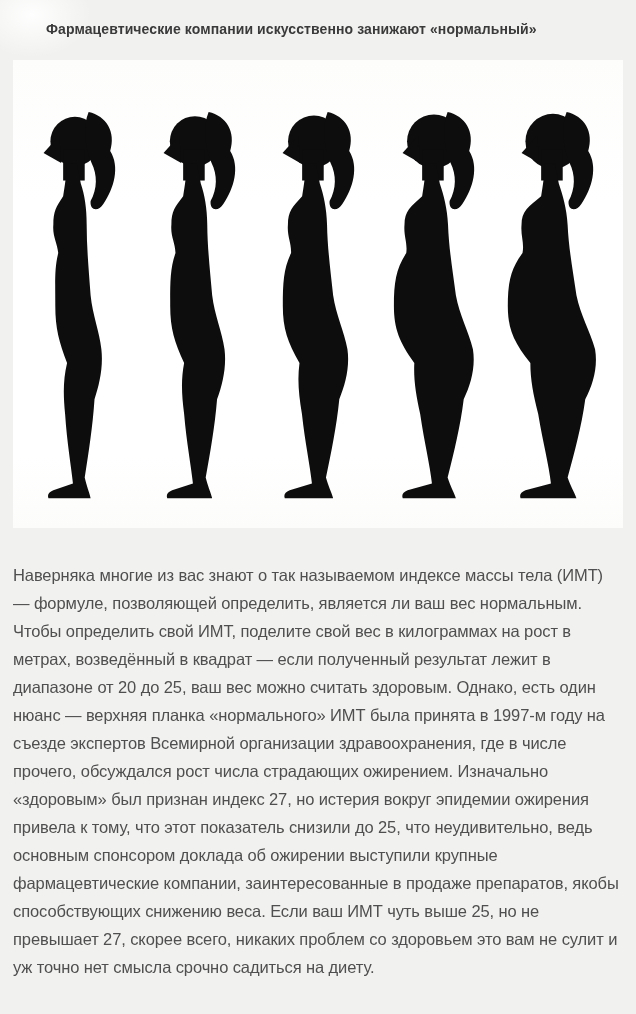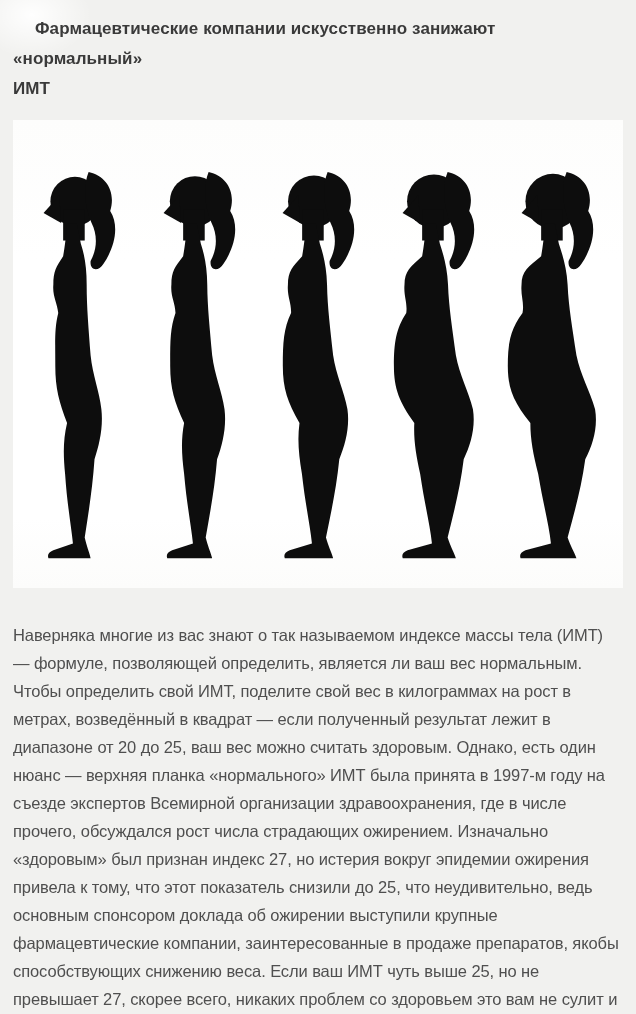--- a/index.html
+++ b/index.html
@@ -16,22 +16,22 @@
     content: "";
     position: absolute;
     top: -28px; left: -28px;
     width: 120px; height: 86px;
     background: radial-gradient(ellipse at center, rgba(255,255,255,.95) 0%, rgba(255,255,255,0) 70%);
     pointer-events: none;
   }
   .page { position: relative; width: 100%; height: 100%; }
 
   .title {
-    margin: 14px 13px 0 13px;
-    font-size: 17px;
+    margin: 14px 13px 0 24px;
+    font-size: 14px;
     font-weight: bold;
     line-height: 30px;
     color: var(--title-text, #3a3a3a);
     letter-spacing: 0.1px;
   }
   .title .t1 { display: block; text-indent: 22px; }
   .title .t2 { display: block; }
 
   .hero {
     margin: 16px 13px 0 13px;
@@ -60,21 +60,20 @@
     text-align: left;
   }
 </style>
 </head>
 <body>
 
 <div class="page">
 
   <h1 class="title">
     <span class="t1">Фармацевтические компании искусственно занижают «нормальный»</span>
-    <span class="t2">ИМТ</span>
   </h1>
 
   <figure class="hero" id="silhouette-row">
       <div class="fig">
         <svg viewBox="0 0 120 410" preserveAspectRatio="xMidYMax meet" aria-hidden="true">
           <g fill="#0d0d0d">
             <circle cx="56" cy="36" r="25"></circle>
             <path d="M 40 30 L 24 48 L 42 58 Z"></path>
             <rect x="44" y="44" width="22" height="32"></rect>
             <path d="M 70 6 C 88 10 98 26 92 46 C 102 62 96 84 85 100 C 80 108 71 107 72 97 C 79 84 79 70 73 58 C 66 42 64 20 70 6 Z"></path>

